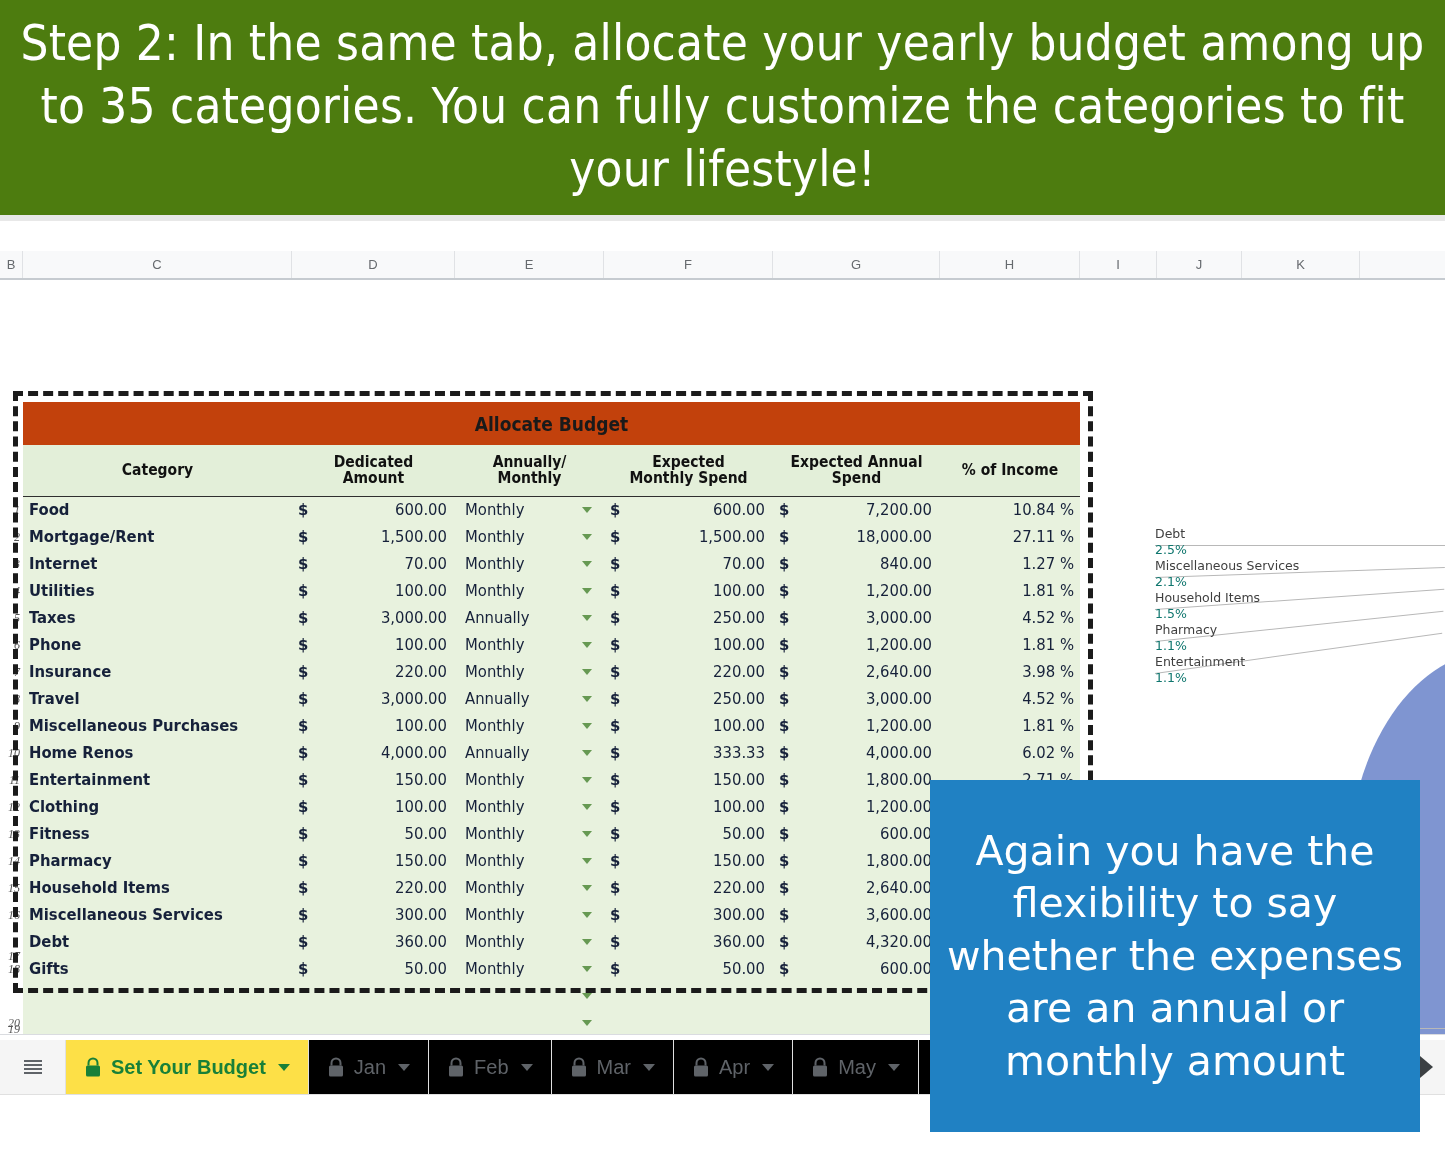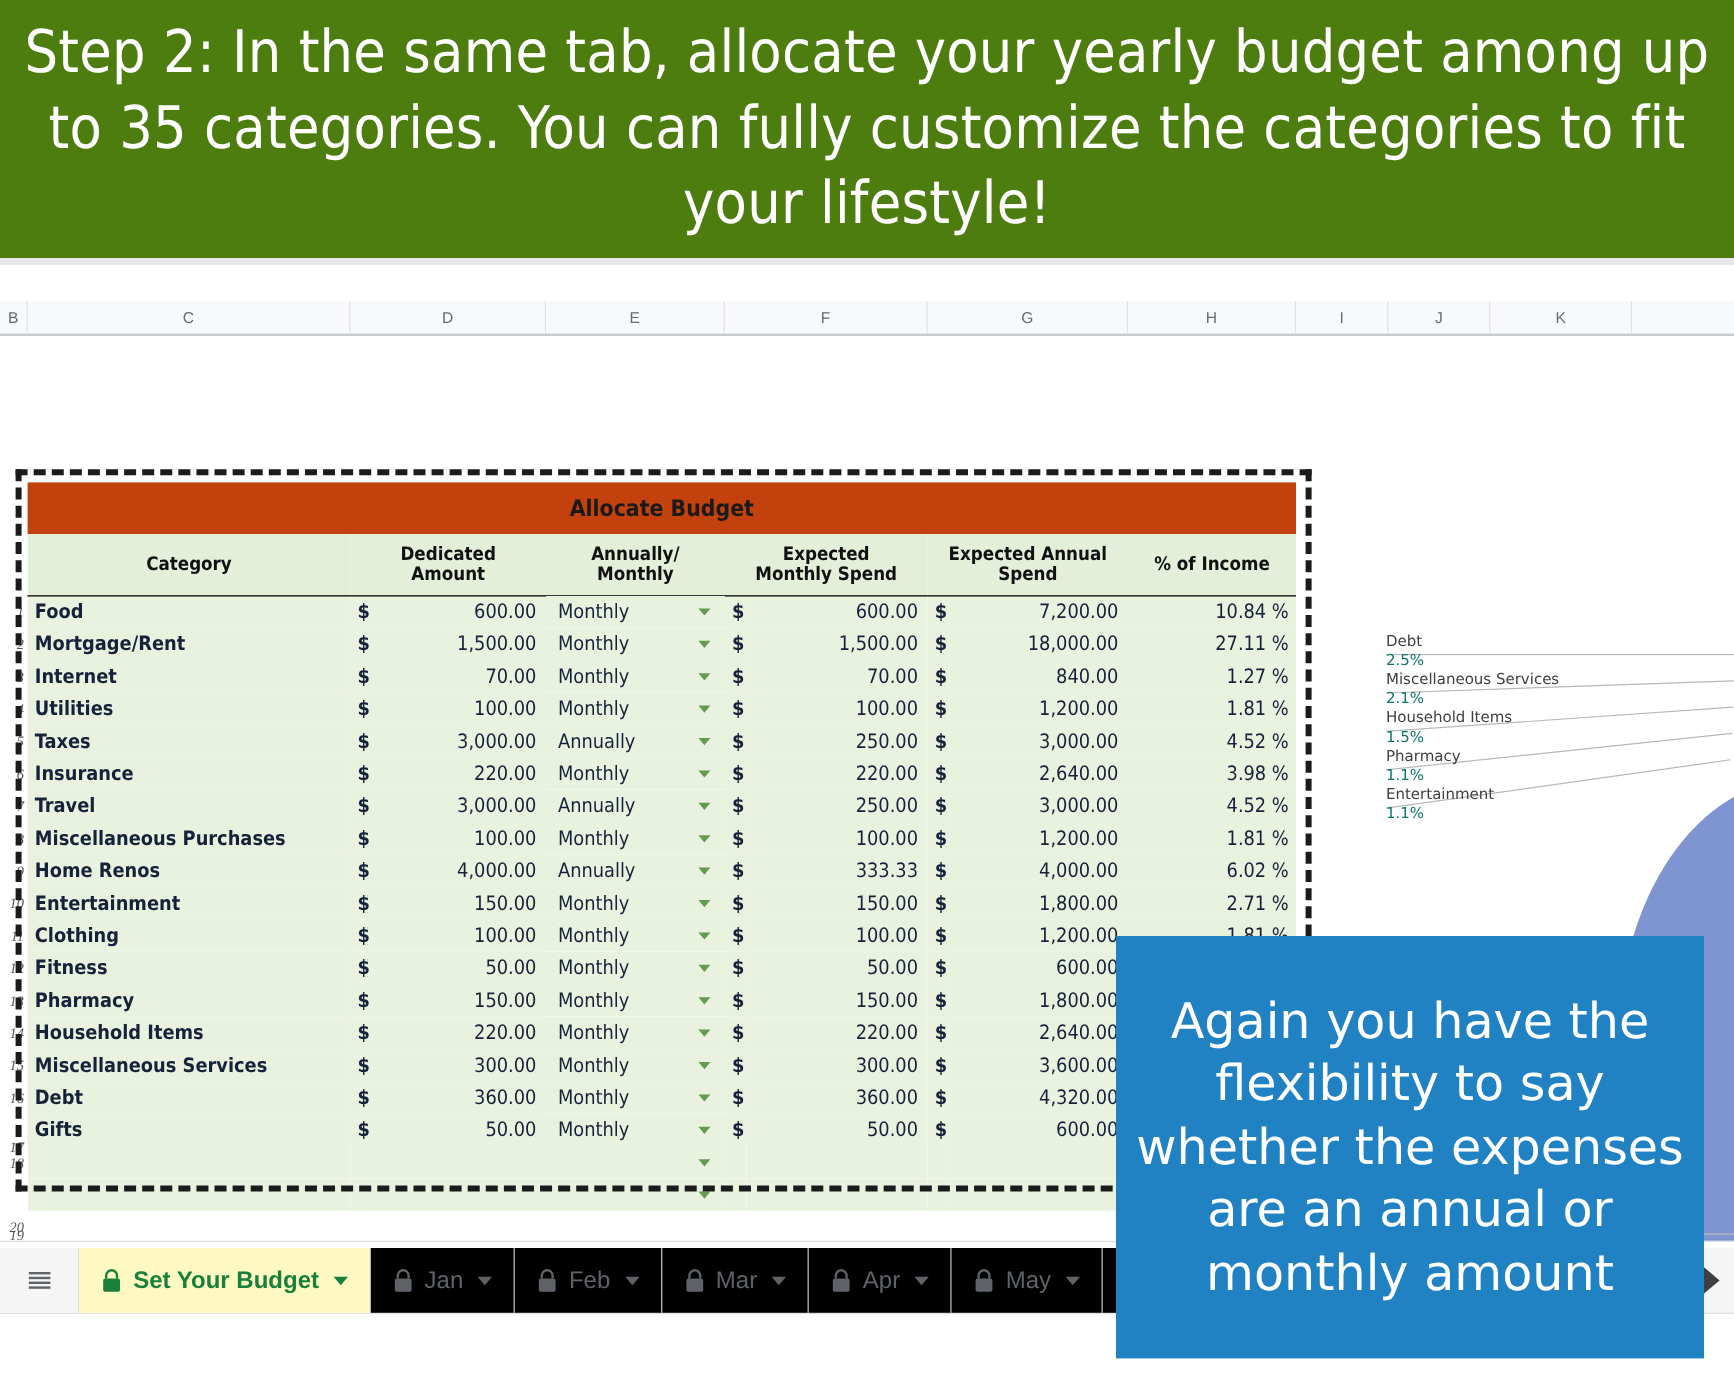--- a/index.html
+++ b/index.html
@@ -171,21 +171,21 @@
   }
   .tab {
     display: flex; align-items: center; gap: 9px;
     padding: 0 18px;
     border-right: 1px solid #e0e0e0;
     background: #000000;
     font-size: 20px;
     color: #5f6368;
     font-family: "Liberation Sans", sans-serif;
   }
-  .tab.active { background: #fef9c3; color: #188038; font-weight: bold; }
+  .tab.active { background: #fde047; color: #188038; font-weight: bold; }
   .tab .lock { flex: 0 0 auto; }
   .tab .tcaret {
     width: 0; height: 0;
     border-left: 6px solid transparent;
     border-right: 6px solid transparent;
     border-top: 7px solid #5f6368;
     margin-left: 3px;
   }
   .tab.active .tcaret { border-top-color: #188038; }
   .navarrows { display: flex; align-items: center; margin-left: auto; padding-right: 12px; gap: 30px;}
@@ -333,20 +333,31 @@
               <td class="dollar">$</td>
               <td class="num">3,000.00</td>
               <td class="freq">Annually<span class="caret"></span></td>
               <td class="dollar">$</td>
               <td class="num">250.00</td>
               <td class="dollar">$</td>
               <td class="num">3,000.00</td>
               <td class="pct">4.52 %</td>
             </tr>
             <tr class="datarow">
+              <td class="cat">Phone</td>
+              <td class="dollar">$</td>
+              <td class="num">100.00</td>
+              <td class="freq">Monthly<span class="caret"></span></td>
+              <td class="dollar">$</td>
+              <td class="num">100.00</td>
+              <td class="dollar">$</td>
+              <td class="num">1,200.00</td>
+              <td class="pct">1.81 %</td>
+            </tr>
+            <tr class="datarow">
               <td class="cat">Insurance</td>
               <td class="dollar">$</td>
               <td class="num">220.00</td>
               <td class="freq">Monthly<span class="caret"></span></td>
               <td class="dollar">$</td>
               <td class="num">220.00</td>
               <td class="dollar">$</td>
               <td class="num">2,640.00</td>
               <td class="pct">3.98 %</td>
             </tr>

